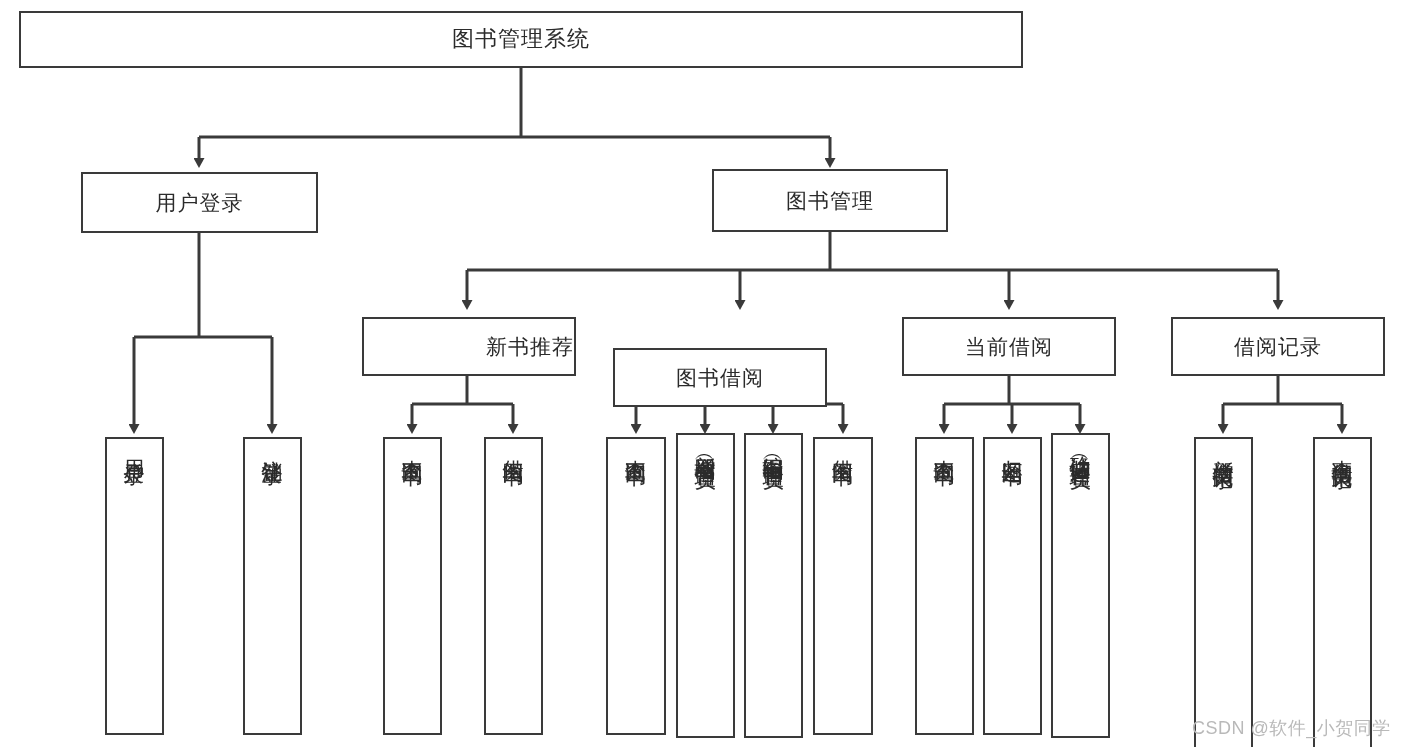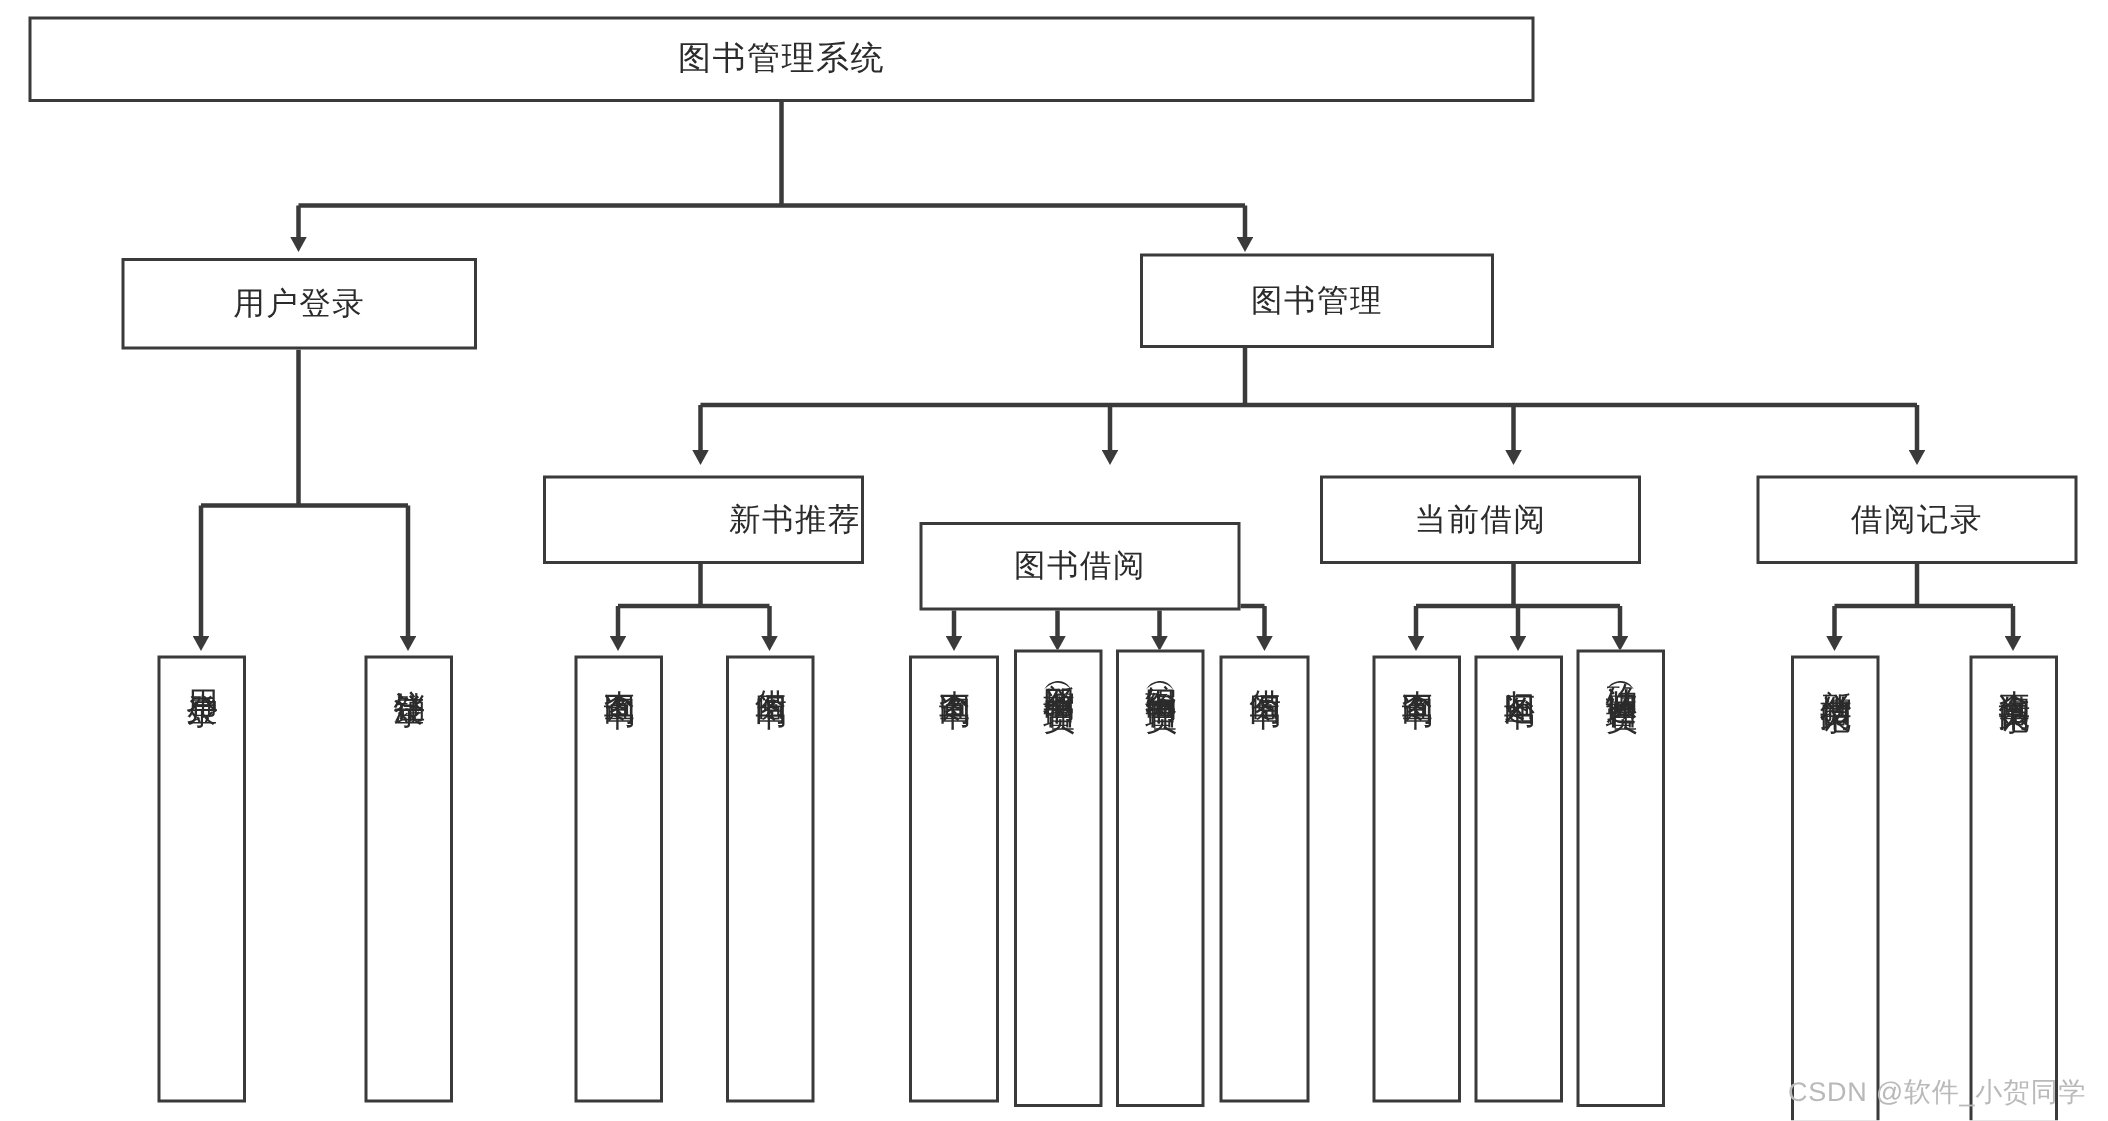--- a/index.html
+++ b/index.html
@@ -129,31 +129,31 @@
     </g>
   </svg>
 
   <div class="node h-node title-node" style="left:19px; top:11px; width:1004px; height:57px;">
     <span class="label">图书管理系统</span>
   </div>
 
   <div class="node h-node" style="left:81px; top:172px; width:237px; height:61px;">
     <span class="label">用户登录</span>
   </div>
-  <div class="node h-node" style="left:712px; top:169px; width:236px; height:63px;margin-left:48px;">
+  <div class="node h-node" style="left:712px; top:169px; width:236px; height:63px;">
     <span class="label">图书管理</span>
   </div>
 
   <div class="node h-node" style="left:362px; top:317px; width:214px; height:59px;justify-content:flex-end;">
     <span class="label">新书推荐</span>
   </div>
   <div class="node h-node" style="left:613px; top:317px; width:214px; height:59px;margin-top:31px;">
     <span class="label">图书借阅</span>
   </div>
-  <div class="node h-node" style="left:880px; top:317px; width:214px; height:59px;">
+  <div class="node h-node" style="left:902px; top:317px; width:214px; height:59px;">
     <span class="label">当前借阅</span>
   </div>
   <div class="node h-node" style="left:1171px; top:317px; width:214px; height:59px;">
     <span class="label">借阅记录</span>
   </div>
 
   <div class="node v-node" style="left:105px; top:437px; width:59px; height:298px;">
     <span class="label">用户登录</span>
   </div>
   <div class="node v-node" style="left:243px; top:437px; width:59px; height:298px;">

